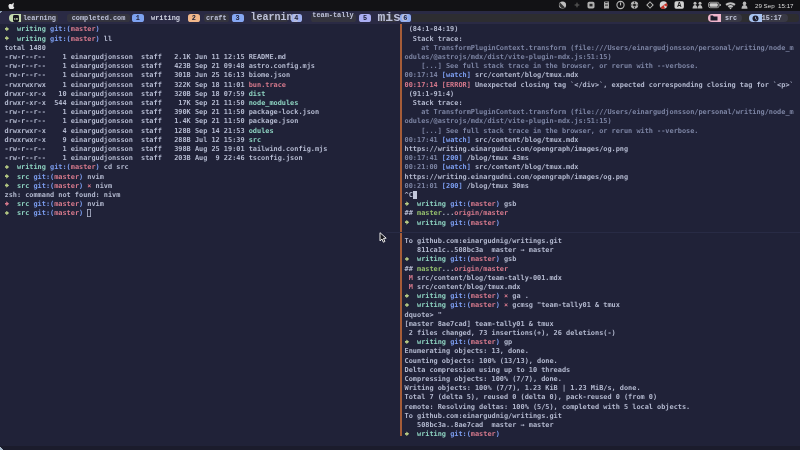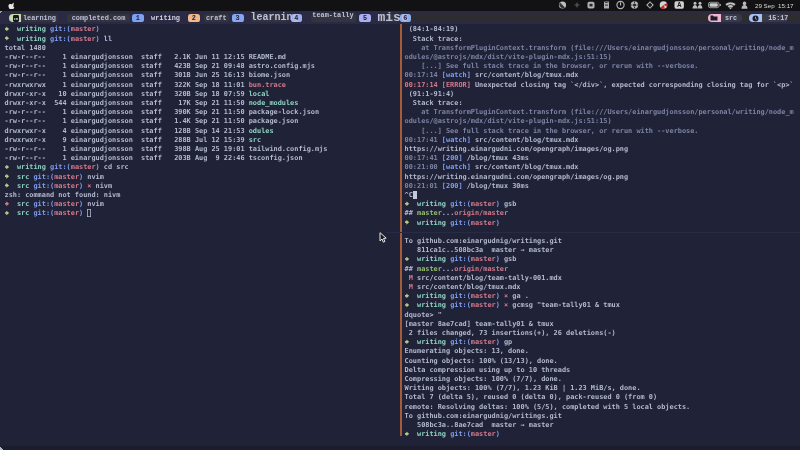--- a/index.html
+++ b/index.html
@@ -111,30 +111,30 @@
     <span style="position:absolute;left:250.5px;width:37.5px;top:3.3px;height:7.8px;line-height:8.2px;text-align:center;color:#bcc0d8;font-size:10px">learning</span>
     <span style="position:absolute;left:310.5px;width:45px;top:0;height:7.8px;line-height:8.2px;text-align:center;color:#bcc0d8;font-size:6.88px">team-tally</span>
     <span style="position:absolute;left:377.5px;width:19.5px;top:3.3px;height:7.8px;line-height:8.2px;text-align:center;color:#bcc0d8;font-size:13px">misc</span>
     <span style="position:absolute;left:131.5px;width:12.5px;top:3.3px;height:7.8px;line-height:8.2px;text-align:center;color:#20223a;font-size:6.88px">1</span>
     <span style="position:absolute;left:187.5px;width:12.5px;top:3.3px;height:7.8px;line-height:8.2px;text-align:center;color:#20223a;font-size:6.88px">2</span>
     <span style="position:absolute;left:231.5px;width:12px;top:3.3px;height:7.8px;line-height:8.2px;text-align:center;color:#20223a;font-size:6.88px">3</span>
     <span style="position:absolute;left:290.5px;width:11.5px;top:3.3px;height:7.8px;line-height:8.2px;text-align:center;color:#20223a;font-size:6.88px">4</span>
     <span style="position:absolute;left:359px;width:12px;top:3.3px;height:7.8px;line-height:8.2px;text-align:center;color:#20223a;font-size:6.88px">5</span>
     <span style="position:absolute;left:399.5px;width:11.5px;top:3.3px;height:7.8px;line-height:8.2px;text-align:center;color:#20223a;font-size:6.88px">6</span>
     <span style="position:absolute;left:720.5px;width:21px;top:3.3px;height:7.8px;line-height:8.2px;text-align:center;color:#c3c7dc;font-size:6.7px">src</span>
-    <span style="position:absolute;left:761.8px;width:26.5px;top:3.3px;height:7.8px;line-height:8.2px;text-align:right;color:#c3c7dc;font-size:6.7px">15:17</span>
+    <span style="position:absolute;left:761.8px;width:26.5px;top:3.3px;height:7.8px;line-height:8.2px;text-align:left;color:#c3c7dc;font-size:6.7px">15:17</span>
   </div>
 <pre class="pane" id="lp"><span class="ar"> </span>  <span class="t">writing</span> <span class="b">git:(</span><span class="p">master</span><span class="b">)</span>
 <span class="ar"> </span>  <span class="t">writing</span> <span class="b">git:(</span><span class="p">master</span><span class="b">)</span> ll
 total 1480
 -rw-r--r--    1 einargudjonsson  staff   2.1K Jun 11 12:15 README.md
 -rw-r--r--    1 einargudjonsson  staff   423B Sep 21 09:48 astro.config.mjs
 -rw-r--r--    1 einargudjonsson  staff   301B Jun 25 16:13 biome.json
 -rwxrwxrwx    1 einargudjonsson  staff   322K Sep 18 11:01 <span class="p">bun.trace</span>
-drwxr-xr-x   10 einargudjonsson  staff   320B Sep 18 07:59 <span class="t">local</span>
+drwxr-xr-x   10 einargudjonsson  staff   320B Sep 18 07:59 <span class="t">dist</span>
 drwxr-xr-x  544 einargudjonsson  staff    17K Sep 21 11:50 <span class="t">node_modules</span>
 -rw-r--r--    1 einargudjonsson  staff   390K Sep 21 11:50 package-lock.json
 -rw-r--r--    1 einargudjonsson  staff   1.4K Sep 21 11:50 package.json
 drwxrwxr-x    4 einargudjonsson  staff   128B Sep 14 21:53 <span class="t">odules</span>
 drwxrwxr-x    9 einargudjonsson  staff   288B Jul 12 15:39 <span class="t">src</span>
 -rw-r--r--    1 einargudjonsson  staff   398B Aug 25 19:01 tailwind.config.mjs
 -rw-r--r--    1 einargudjonsson  staff   203B Aug  9 22:46 tsconfig.json
 <span class="ar"> </span>  <span class="t">writing</span> <span class="b">git:(</span><span class="p">master</span><span class="b">)</span> cd src
 <span class="ar"> </span>  <span class="t">src</span> <span class="b">git:(</span><span class="p">master</span><span class="b">)</span> nvim
 <span class="ar"> </span>  <span class="t">src</span> <span class="b">git:(</span><span class="p">master</span><span class="b">)</span> <span class="p">×</span> nivm

